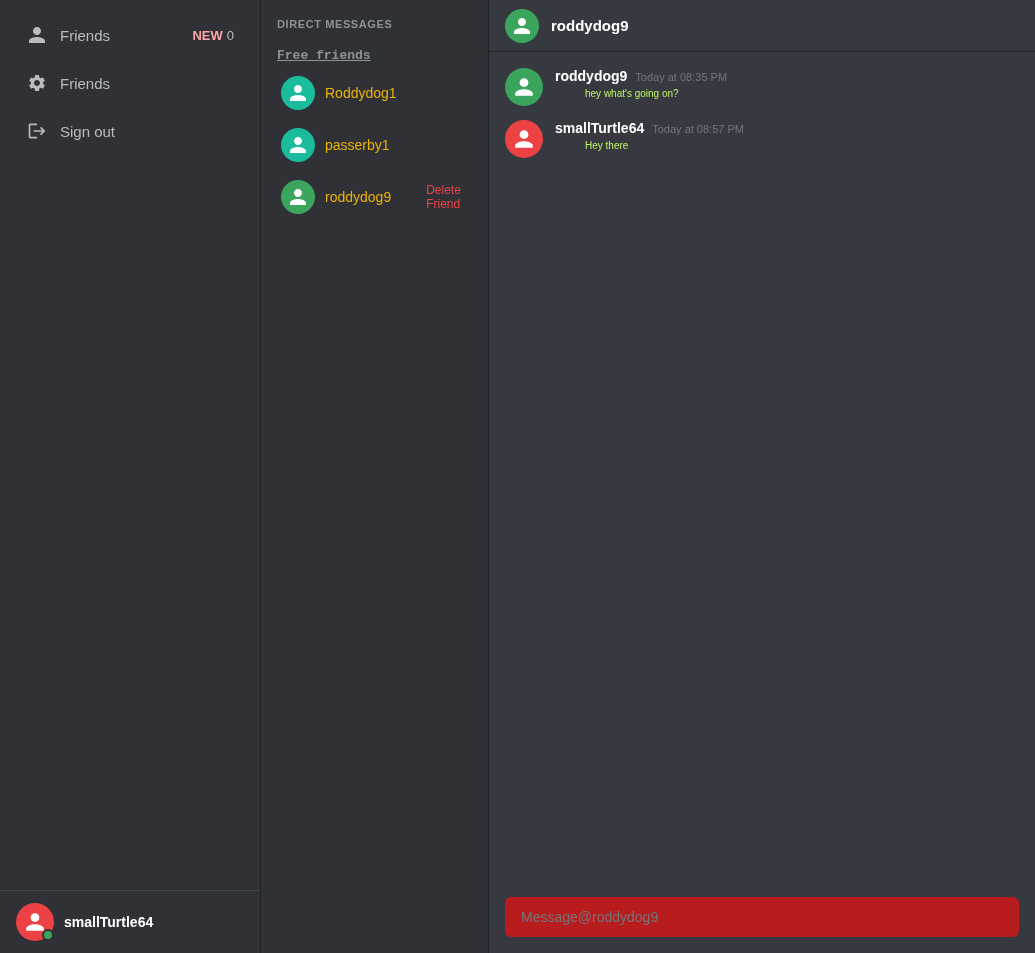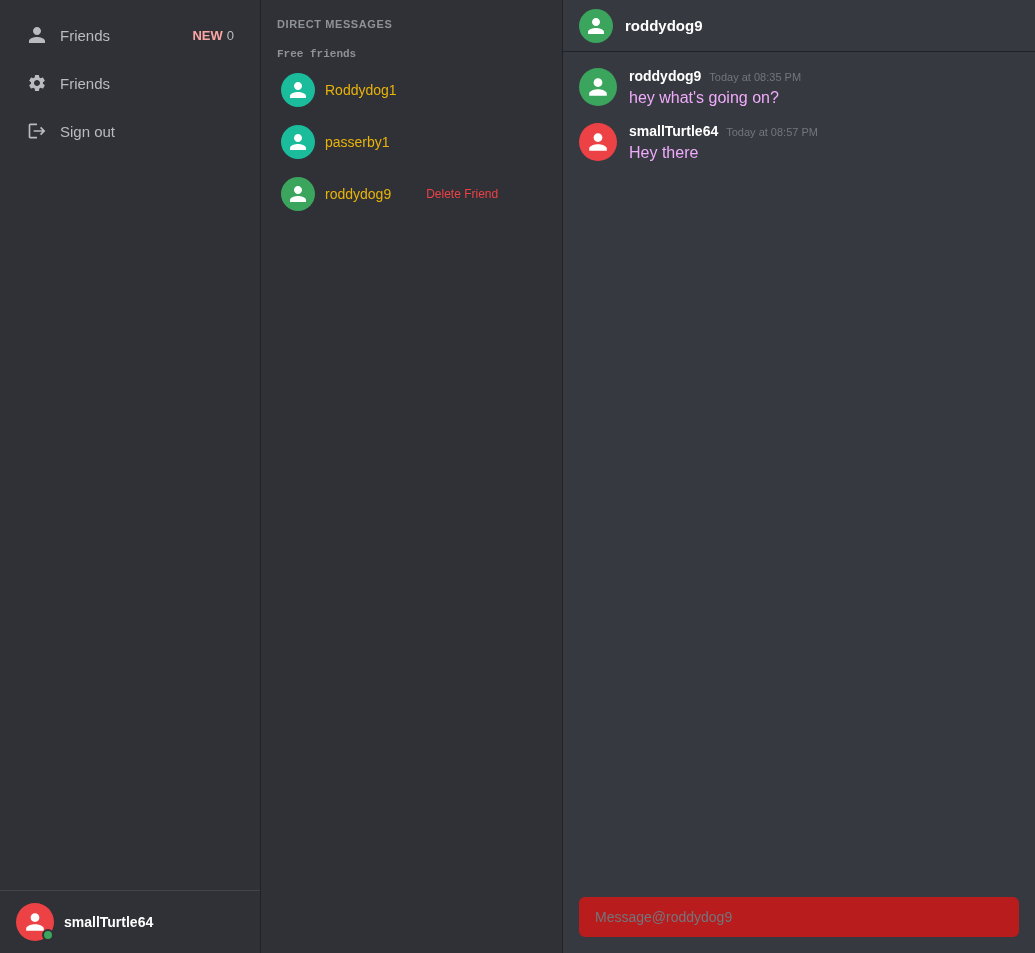--- a/index.html
+++ b/index.html
@@ -115,21 +115,21 @@
     }
 
     .current-username {
       color: #fff;
       font-size: 14px;
       font-weight: 600;
     }
 
     
     .dm-panel {
-      width: 303px;
+      width: 229px;
       background: #2f3136;
       border-right: 1px solid #202225;
       display: flex;
       flex-direction: column;
       height: 100%;
       flex-shrink: 0;
       border-left: 1px solid #202225;
     }
 
     .dm-header {
@@ -137,25 +137,26 @@
       color: #8e9297;
       font-size: 11px;
       font-weight: 700;
       text-transform: uppercase;
       letter-spacing: 0.6px;
     }
 
     .dm-section-label {
       padding: 8px 16px 4px;
       color: #8e9297;
-      font-size: 11px;
+      font-size: 13px;
       font-weight: 700;
       text-transform: none;
       letter-spacing: 0;
       font-family: 'Courier New', monospace;
+      text-decoration: underline;
     }
 
     .dm-user-item {
       display: flex;
       align-items: center;
       padding: 8px 12px;
       cursor: pointer;
       border-radius: 4px;
       margin: 1px 8px;
       gap: 10px;
@@ -286,23 +287,24 @@
       font-size: 14px;
       font-weight: 600;
     }
 
     .msg-time {
       color: #72767d;
       font-size: 11px;
     }
 
     .msg-text {
-      color: #f0abfc;
-      font-size: 16px;
+      color: #bef264;
+      font-size: 10px;
       line-height: 1.4;
+      margin-left: 30px;
     }
 
     .chat-input-area {
       padding: 16px;
       flex-shrink: 0;
     }
 
     .chat-input {
       width: 100%;
       padding: 12px 16px;

